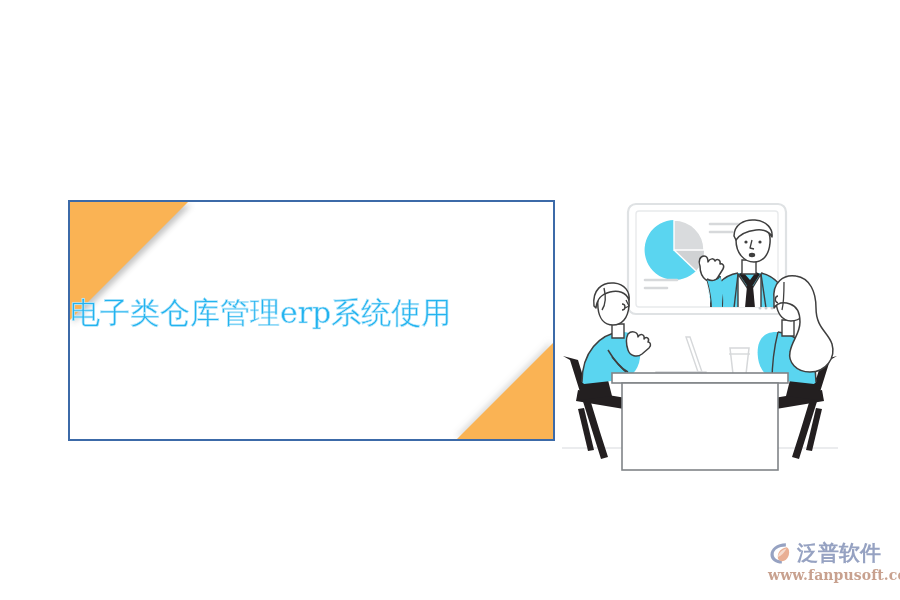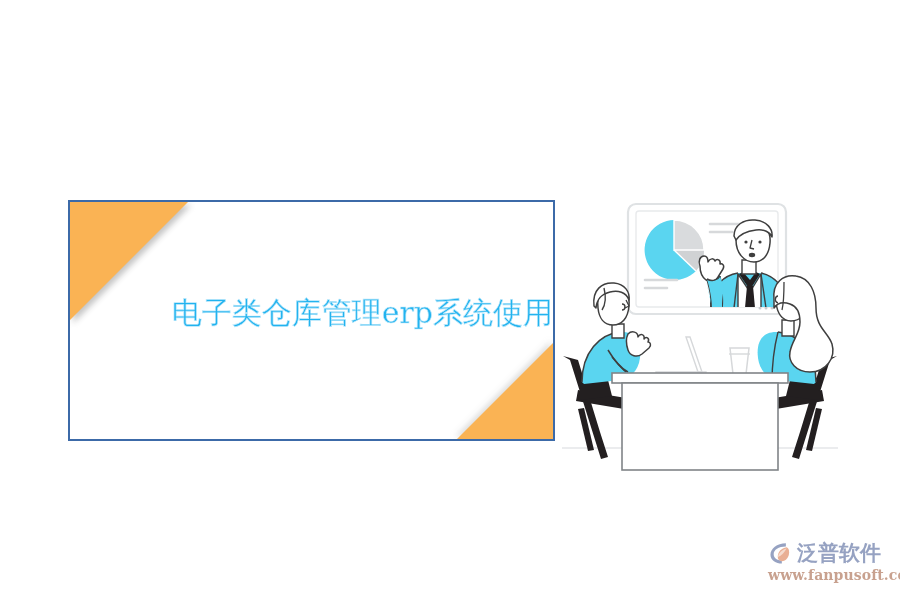--- a/index.html
+++ b/index.html
@@ -51,21 +51,21 @@
     border-bottom: 96px solid #fab354;
     border-left: 96px solid transparent;
     filter: drop-shadow(-2px -2px 3px rgba(140,140,140,0.30));
   }
 
   #title-text {
     position: absolute;
     left: 0;
     right: 0;
     top: 92px;
-    text-align: right;
+    text-align: left;
     font-family: "DejaVu Serif", "Liberation Serif", serif;
     font-size: 30px;
     line-height: 38px;
     font-weight: 400;
     letter-spacing: 0px;
     color: #22b3ef;
     -webkit-text-stroke: 0.6px #bfe9fb;
     text-shadow: 0 0 1px rgba(255,255,255,0.9);
     white-space: nowrap;
   }

